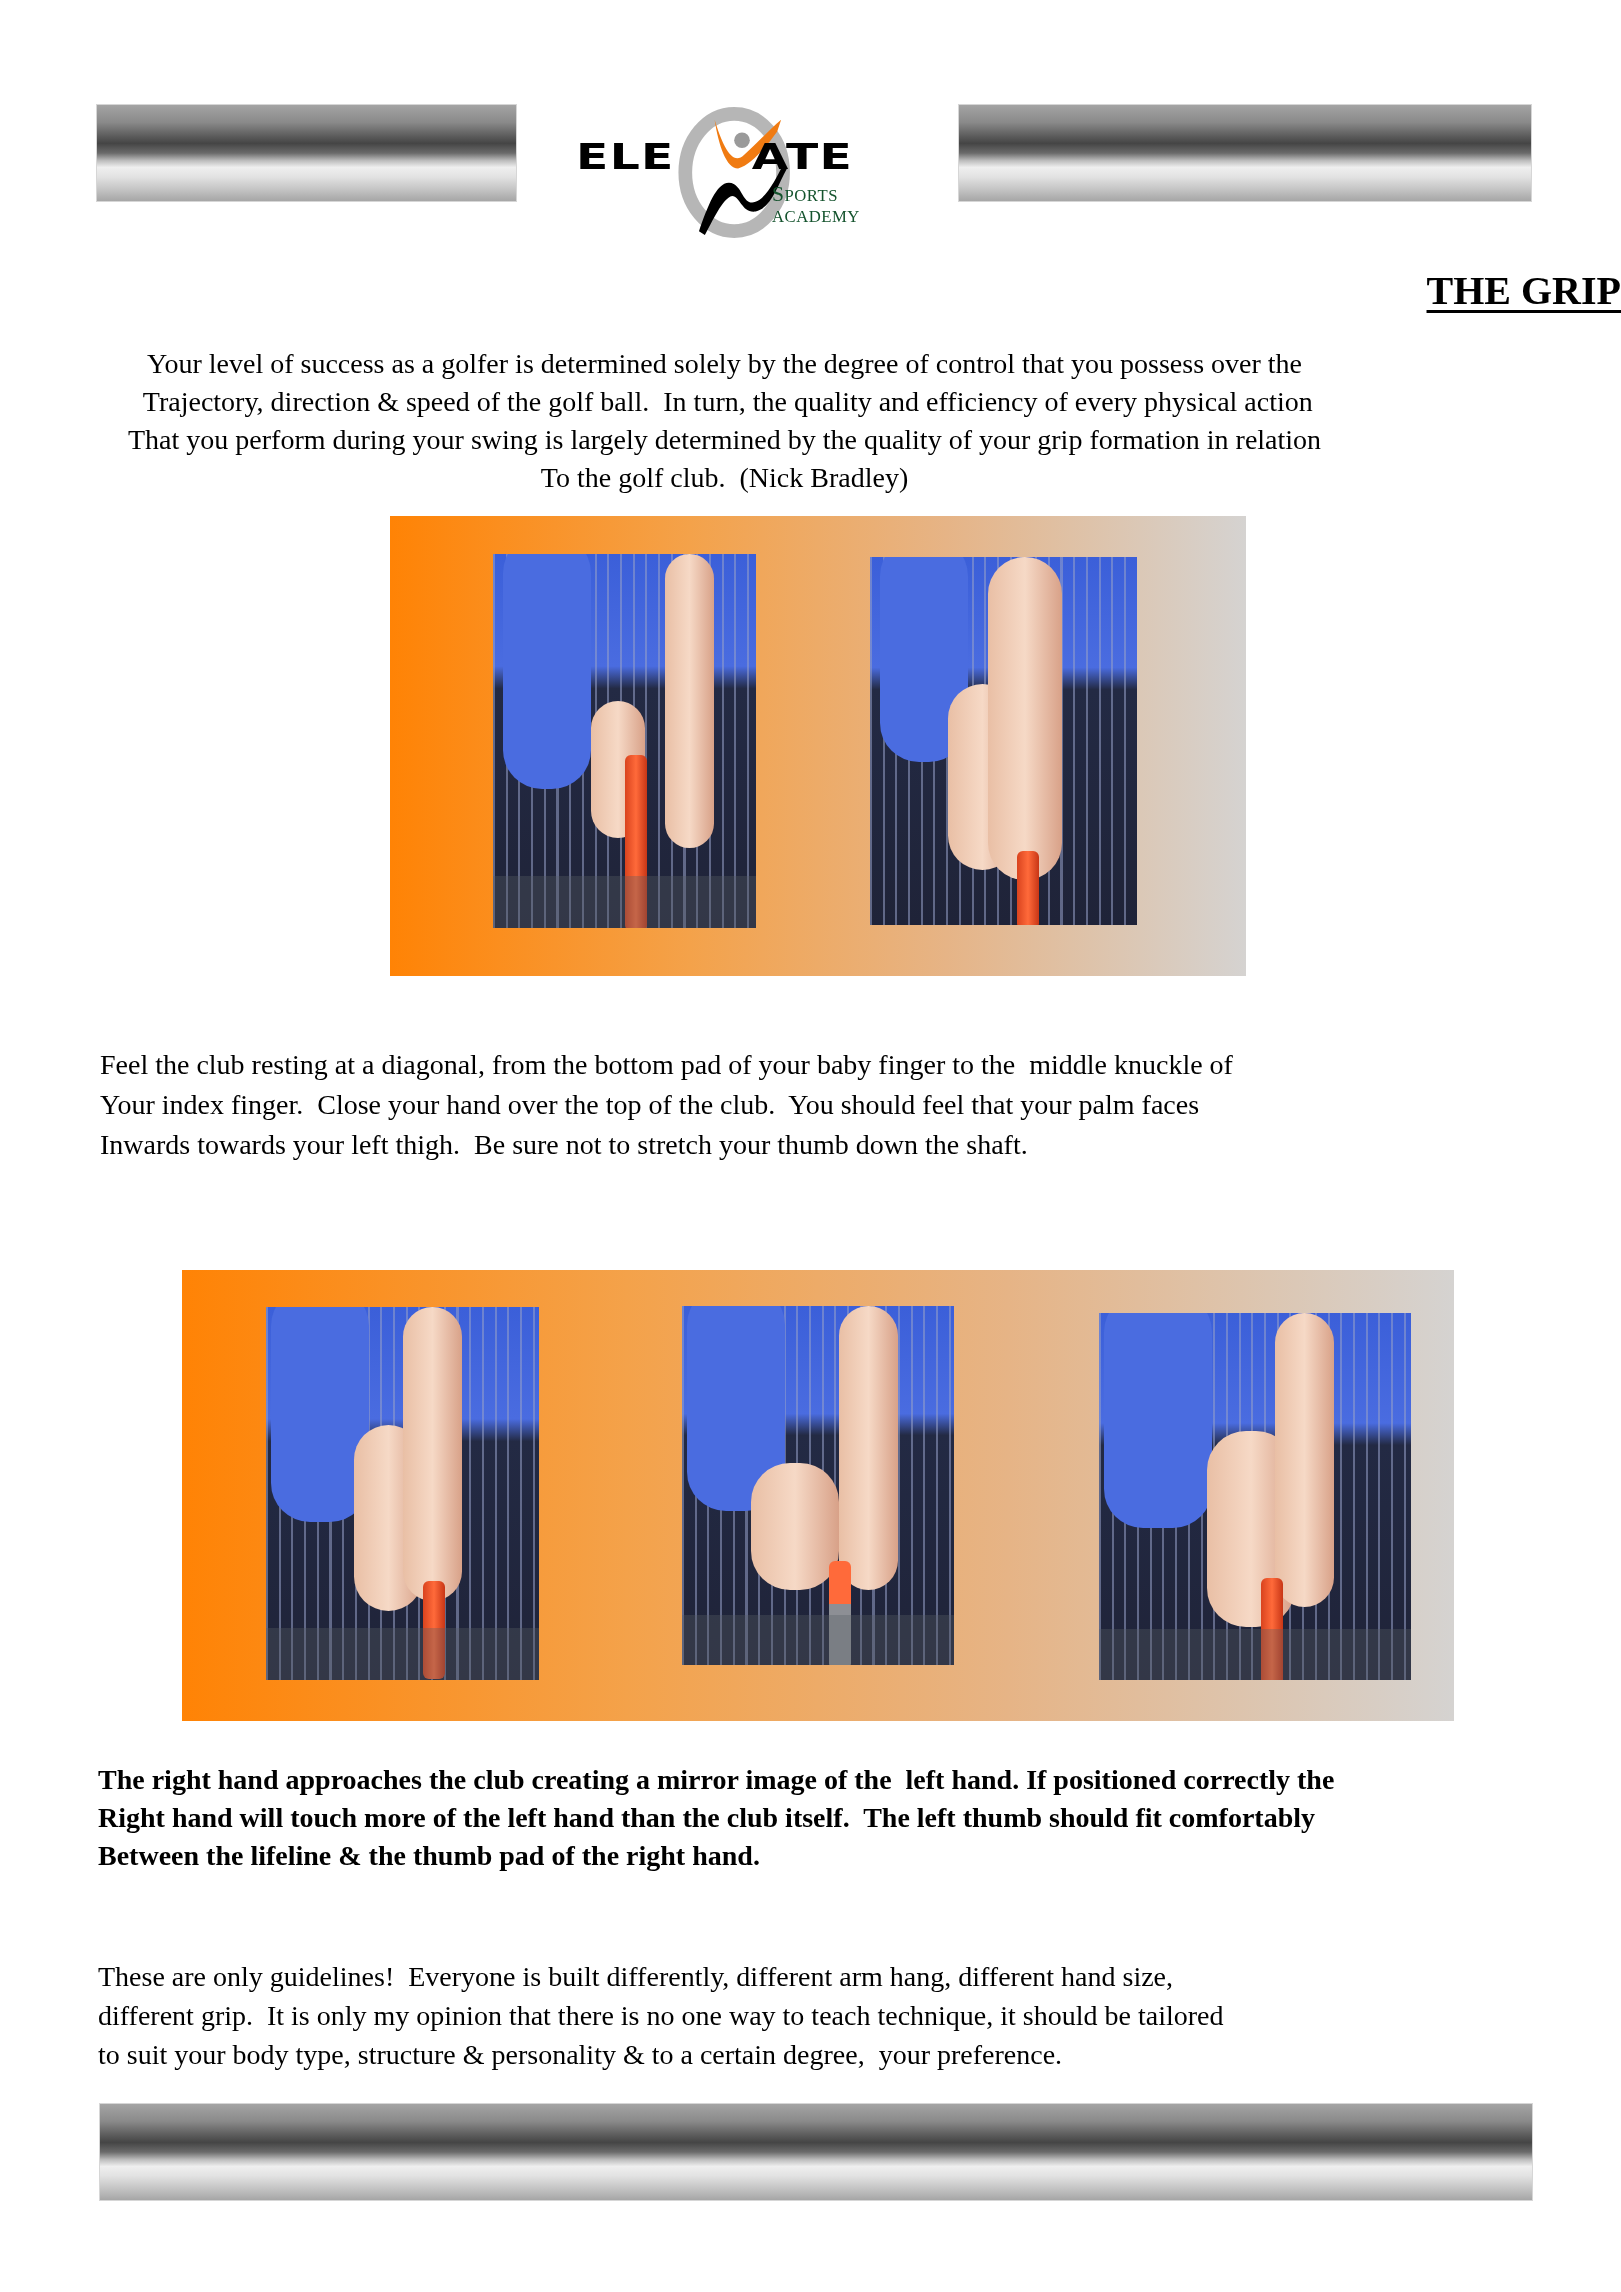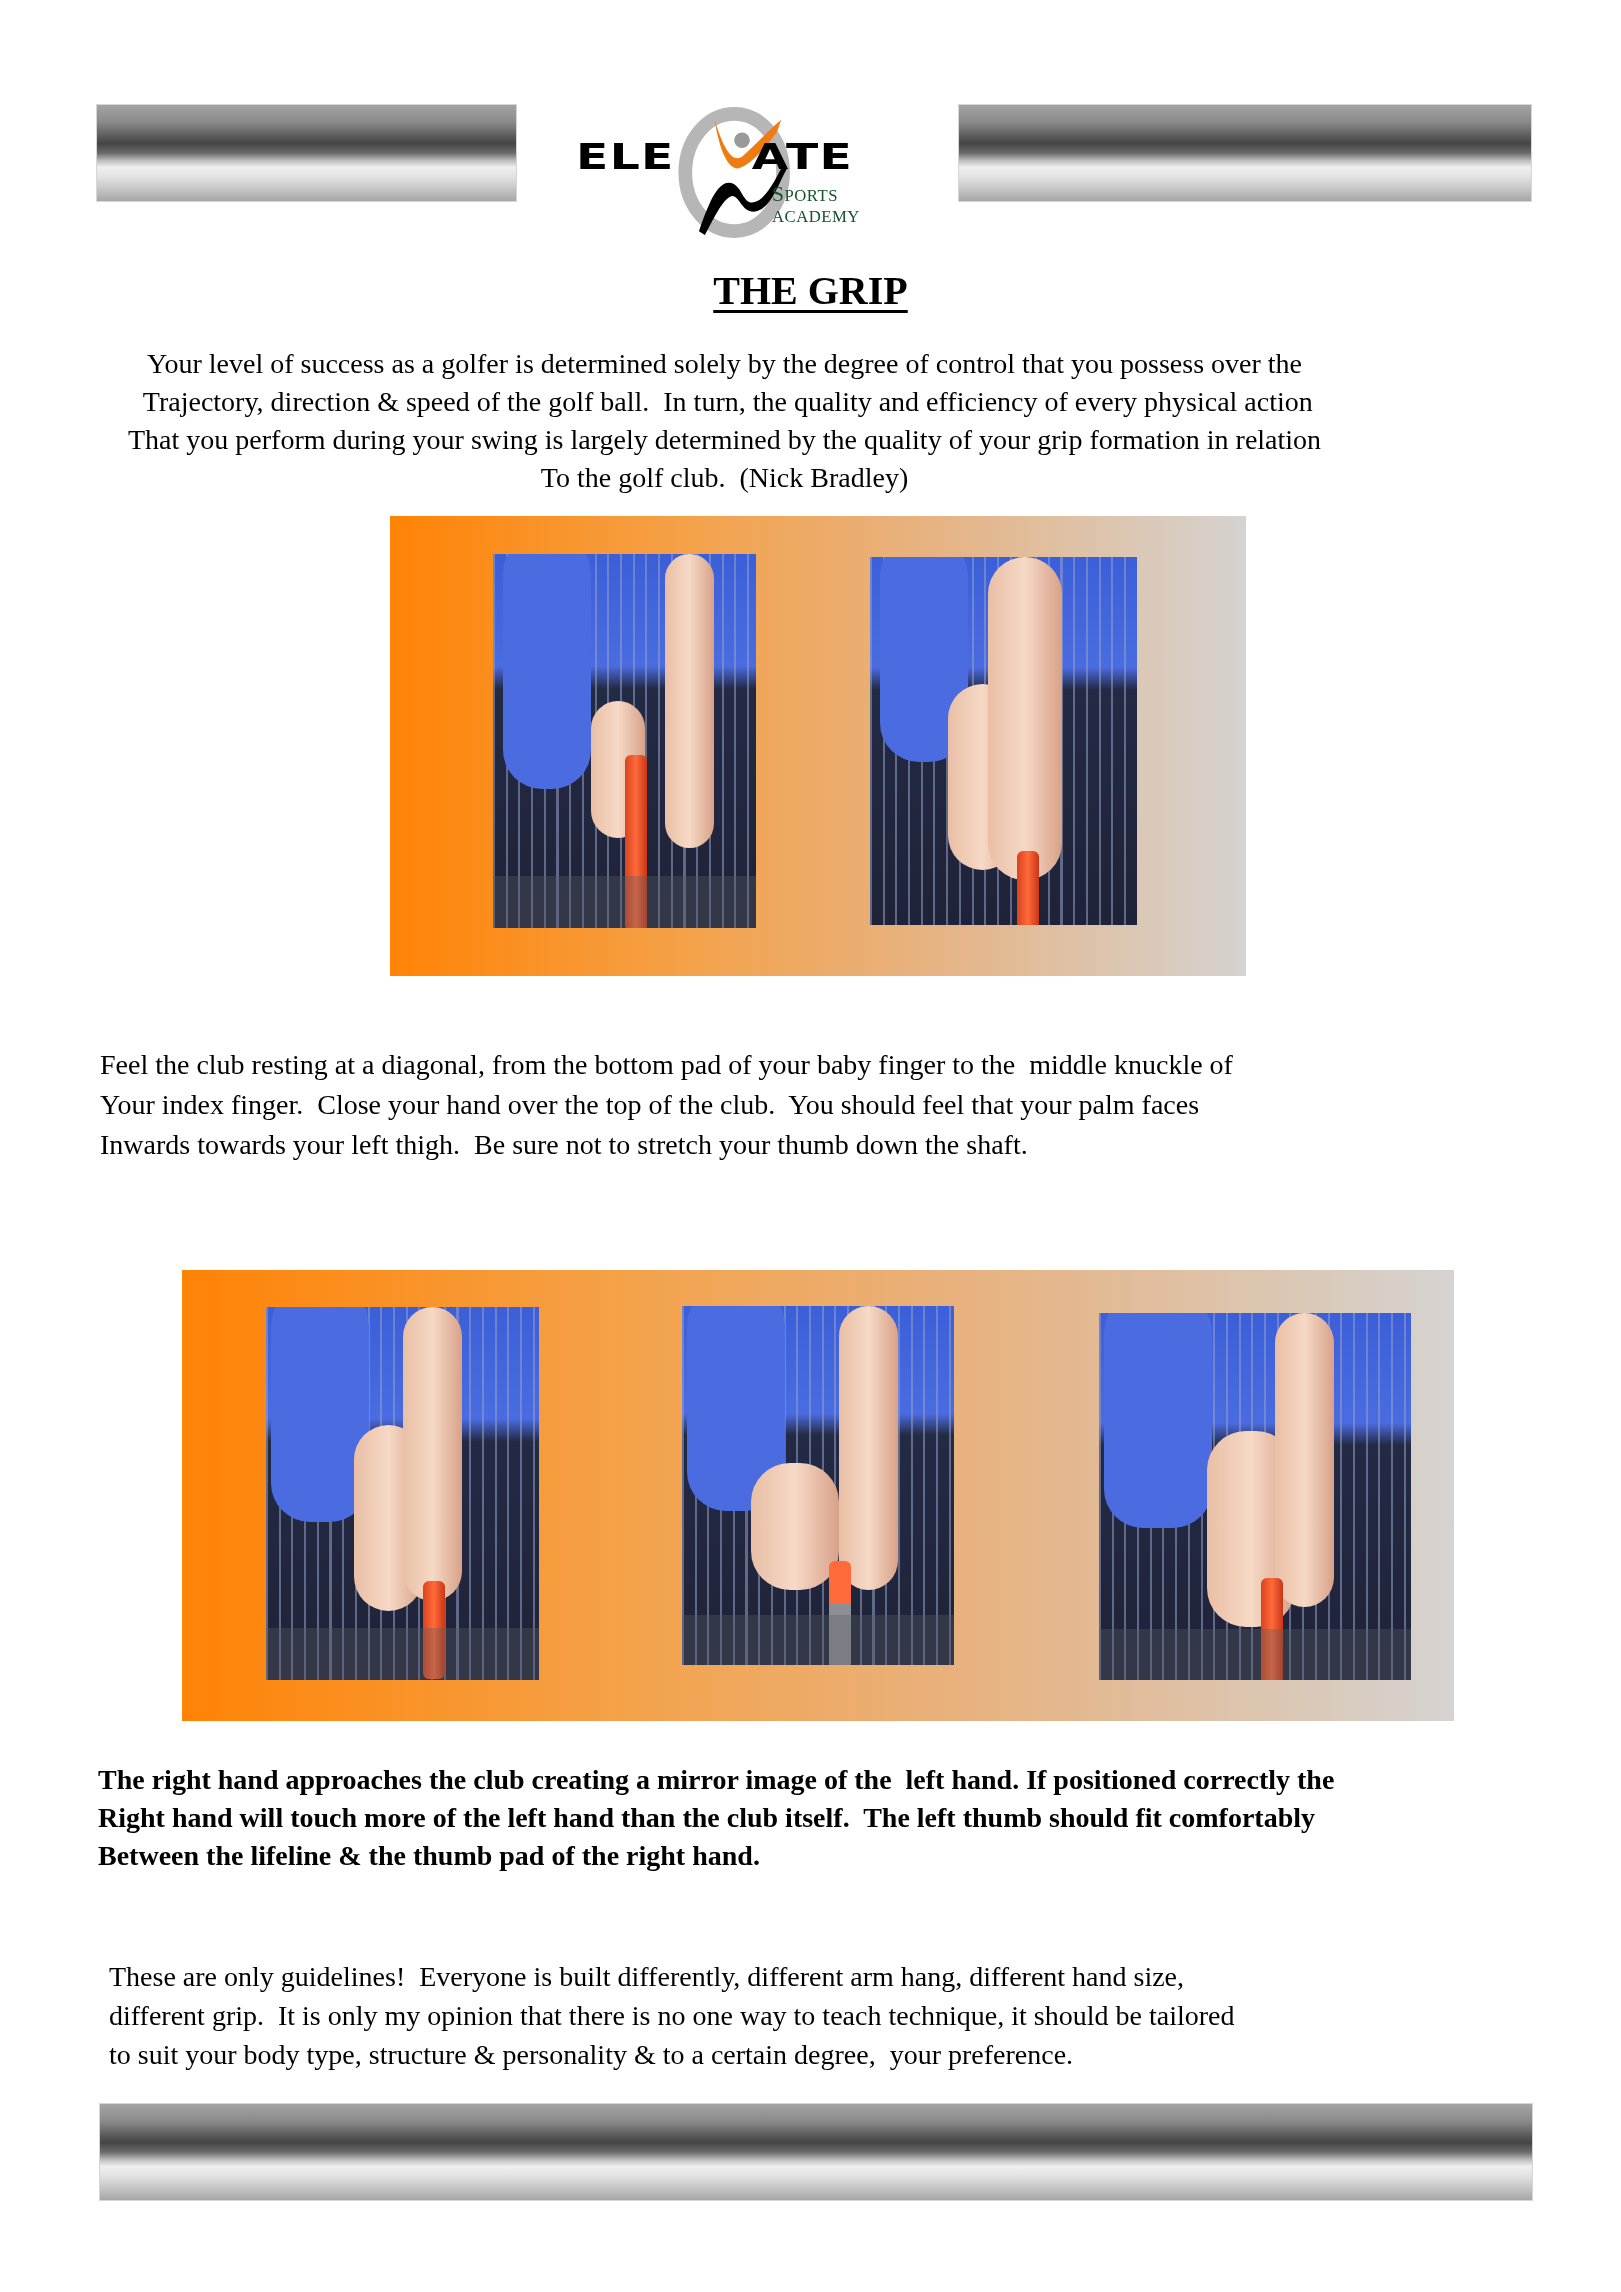--- a/index.html
+++ b/index.html
@@ -17,27 +17,27 @@
   #bar-bottom { left: 99px; top: 2103px; width: 1434px; }
 
   .logo { position: absolute; left: 576px; top: 106px; width: 343px; height: 132px; }
   .logo-word { position: absolute; top: 31px; left: 0; font-family: "DejaVu Sans", "Liberation Sans", sans-serif;
                font-weight: bold; font-size: 35px; letter-spacing: 1px; color: #000; transform: scaleX(1.35); transform-origin: left; }
   .logo-word .gap { display: inline-block; width: 57px; }
   .logo-sub { position: absolute; left: 196px; top: 76px; color: #14532d; font-size: 16.7px; font-family: "Liberation Serif", serif; letter-spacing: 0.5px; }
   .logo-sub .big { font-size: 21.6px; }
   .logo-svg { position: absolute; left: 78px; top: 0; }
 
-  .title { position: absolute; left: 0; width: 1621px; top: 267px; text-align: center;
+  .title { position: absolute; left: 0; width: 1621px; top: 267px; text-align: right;
            font-weight: bold; font-size: 40px; text-decoration: underline; text-underline-offset: 5.9px; text-decoration-thickness: 2.9px; }
   .para { position: absolute; font-size: 28px; line-height: 38px; white-space: pre; }
   #intro { left: 128px; top: 345px; text-align: center; }
   #para-grip { left: 100px; top: 1045px; line-height: 40px; }
   #para-right { left: 98px; top: 1761px; line-height: 38px; font-weight: bold; }
-  #para-guide { left: 98px; top: 1957px; line-height: 39px; margin-left: 11px; }
+  #para-guide { left: 98px; top: 1957px; line-height: 39px; }
 
   .panel { position: absolute; background: linear-gradient(to right, #ff8305 0%, #f4a24a 35%, #e6b486 65%, #d5d3d1 100%); }
   #panel-1 { left: 390px; top: 516px; width: 856px; height: 460px; }
   #panel-2 { left: 182px; top: 1270px; width: 1272px; height: 451px; }
 
   .photo { position: absolute; overflow: hidden;
            background:
              repeating-linear-gradient(90deg, rgba(150,160,200,0.55) 0 2px, transparent 2px 12.7px),
              linear-gradient(to bottom, #3b5fd9 0%, #4a6ce0 30%, #232a44 36%, #1f2338 100%); }
   .photo .arm { position: absolute; background: linear-gradient(to right, #e9bfa5, #f6d9c6, #d8a188); border-radius: 39px; }

